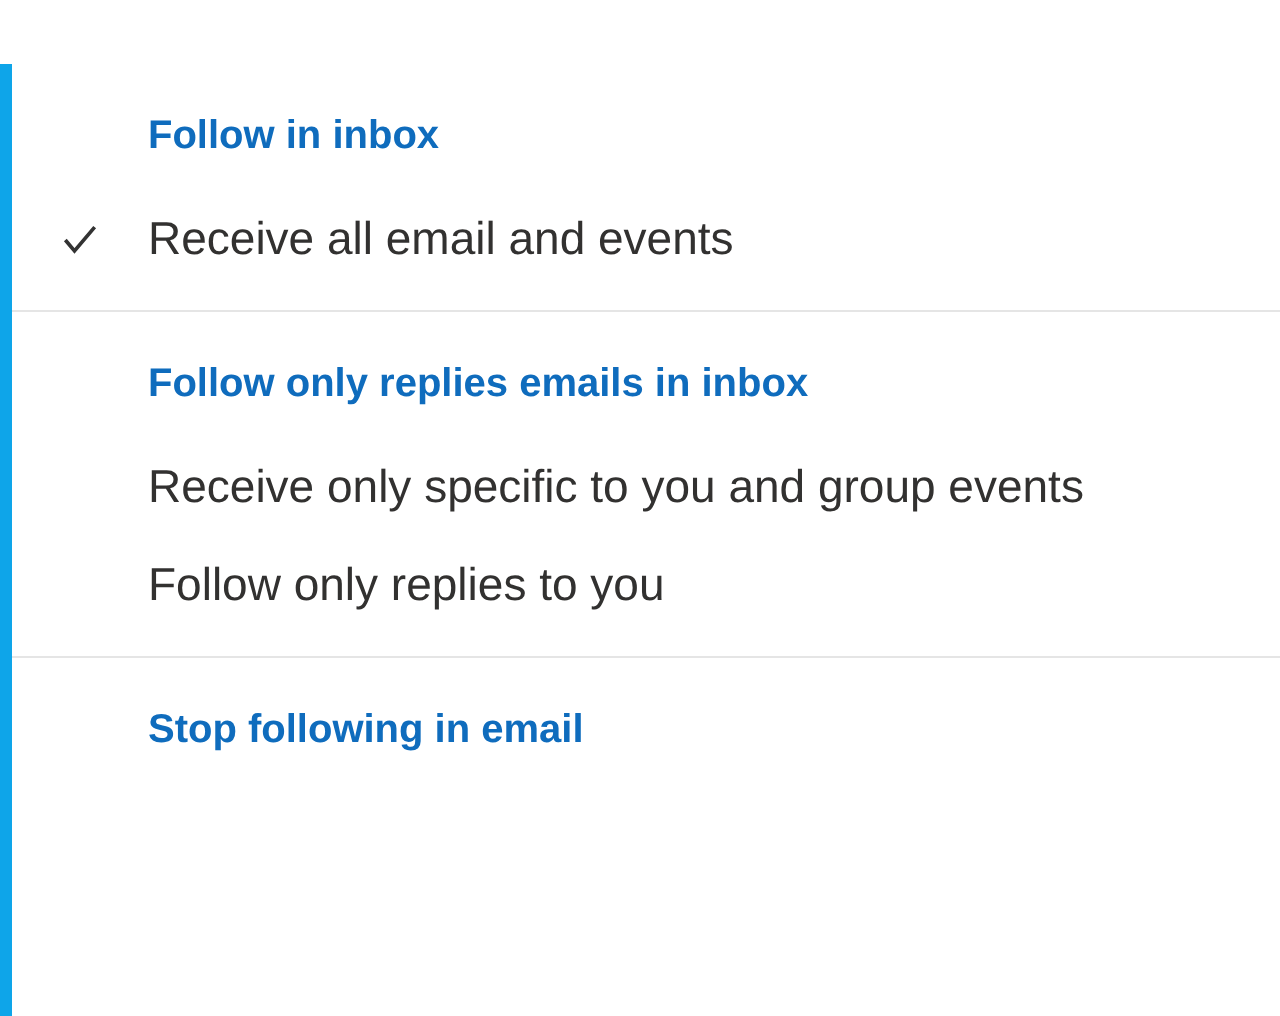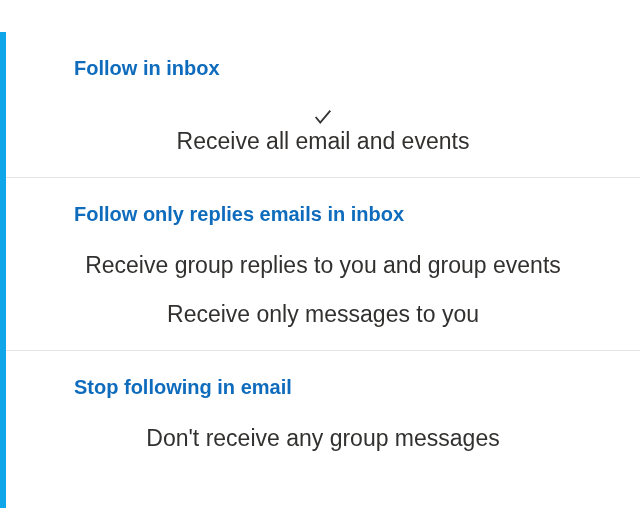--- a/index.html
+++ b/index.html
@@ -30,21 +30,20 @@
       font-size: 20px;
       font-weight: 600;
       padding: 25px 0 22px 68px;
     }
     .menu-item {
       display: flex;
       align-items: center;
       padding: 0 0 22px 0;
       min-height: 48px;
       cursor: pointer;
-      flex-direction: column;
     }
     .check-area {
       width: 68px;
       display: flex;
       justify-content: center;
       align-items: center;
       flex-shrink: 0;
     }
     .check-icon {
       width: 22px;
@@ -76,29 +75,25 @@
         </svg>
       </div>
       <span class="menu-item-label">Receive all email and events</span>
     </div>
   </div>
 
   <div class="section">
     <div class="section-header">Follow only replies emails in inbox</div>
     <div class="menu-item">
       <div class="check-area"></div>
-      <span class="menu-item-label">Receive group replies to you and group events</span>
+      <span class="menu-item-label">Receive only specific to you and group events</span>
     </div>
     <div class="menu-item">
       <div class="check-area"></div>
-      <span class="menu-item-label">Receive only messages to you</span>
+      <span class="menu-item-label">Follow only replies to you</span>
     </div>
   </div>
 
   <div class="section">
     <div class="section-header">Stop following in email</div>
-    <div class="menu-item">
-      <div class="check-area"></div>
-      <span class="menu-item-label">Don't receive any group messages</span>
-    </div>
   </div>
 
 </div>
 
 </body></html>

